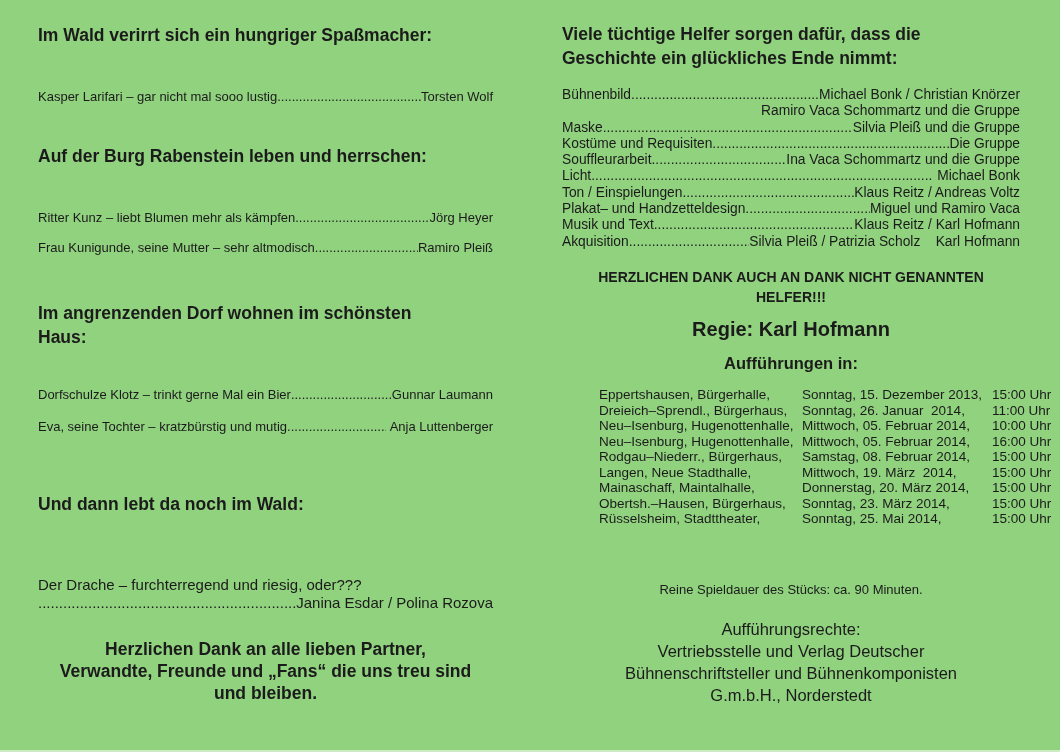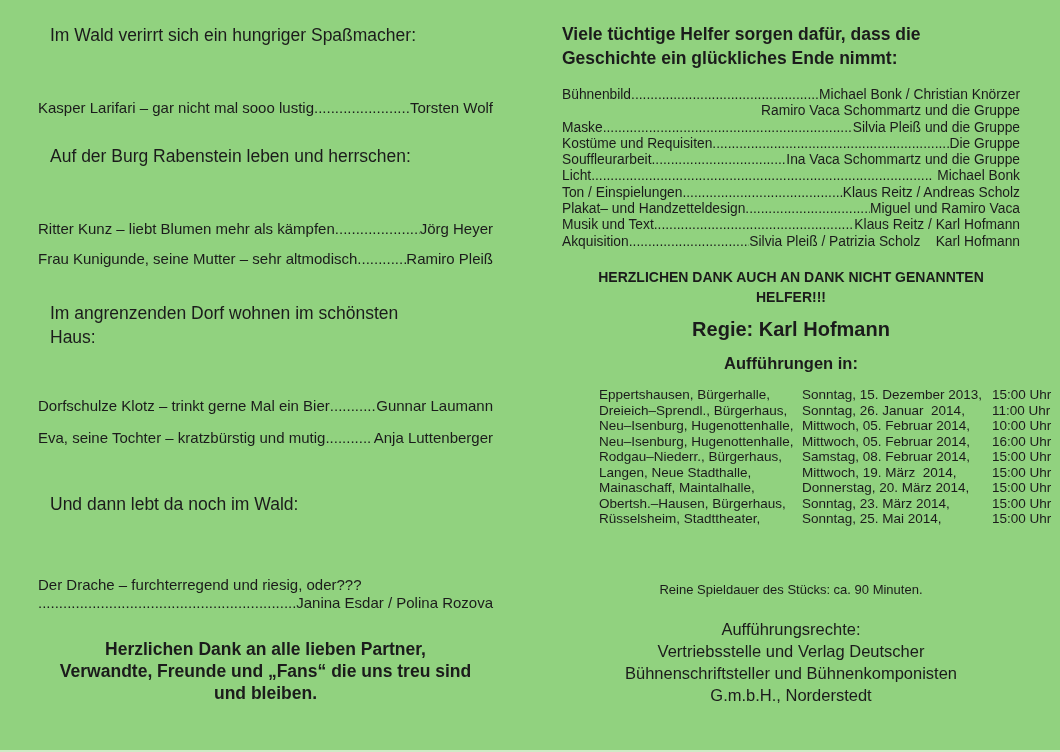--- a/index.html
+++ b/index.html
@@ -12,31 +12,31 @@
     font-family:"Liberation Sans","DejaVu Sans",sans-serif;
   }
   .page::after{
     content:"";position:absolute;left:0;right:0;bottom:0;height:2px;
     background:rgba(255,255,255,.55);
   }
   .col{position:absolute;top:0;height:100%;}
   #left-col{left:38px;width:455px;}
   #right-col{left:562px;width:458px;}
   .abs{position:absolute;left:0;right:0;}
-  .h{font-weight:normal;font-size:17.5px;line-height:24px;margin-left:12px;}
+  .h{font-weight:bold;font-size:17.5px;line-height:24px;}
   .ml{white-space:pre-line;}
   .center{text-align:center;}
 
   
   .dotrow{display:flex;align-items:baseline;flex-wrap:nowrap;}
   .dotrow .role,.dotrow .nm{white-space:pre;flex:0 0 auto;}
   .dotrow .dots{flex:1 1 auto;min-width:0;overflow:hidden;white-space:nowrap;}
   .dots::before{content:"..........................................................................................................................................................";}
 
-  .cast{font-size:15px;line-height:18px;margin-top:11px;}
+  .cast{font-size:13px;line-height:18px;}
   .dragon-block{font-size:15px;line-height:18px;margin-top:35px;}
 
   .r-head{font-weight:bold;font-size:17.5px;line-height:24px;}
   .crew-list{font-size:13.8px;}
   .crew-list .dotrow,.crew-list .cont{line-height:16.3px;}
   .crew-list .cont{text-align:right;white-space:pre;}
 
   .thanks-left{font-weight:bold;font-size:17.5px;line-height:22px;}
   .thanks2{font-weight:bold;font-size:14px;line-height:20px;}
   .regie{font-weight:bold;font-size:20px;line-height:24px;}
@@ -139,21 +139,21 @@
           <span class="nm">Ina Vaca Schommartz und die Gruppe</span>
       </div>
       <div class="dotrow">
         <span class="role">Licht</span>
           <span class="dots"></span>
           <span class="nm">&nbsp;Michael Bonk</span>
       </div>
       <div class="dotrow">
         <span class="role">Ton / Einspielungen</span>
           <span class="dots"></span>
-          <span class="nm">Klaus Reitz / Andreas Scholz</span>
+          <span class="nm">Klaus Reitz / Andreas Voltz</span>
       </div>
       <div class="dotrow">
         <span class="role">Plakat– und Handzetteldesign</span>
           <span class="dots"></span>
           <span class="nm">Miguel und Ramiro Vaca</span>
       </div>
       <div class="dotrow">
         <span class="role">Musik und Text</span>
           <span class="dots"></span>
           <span class="nm">Klaus Reitz / Karl Hofmann</span>

